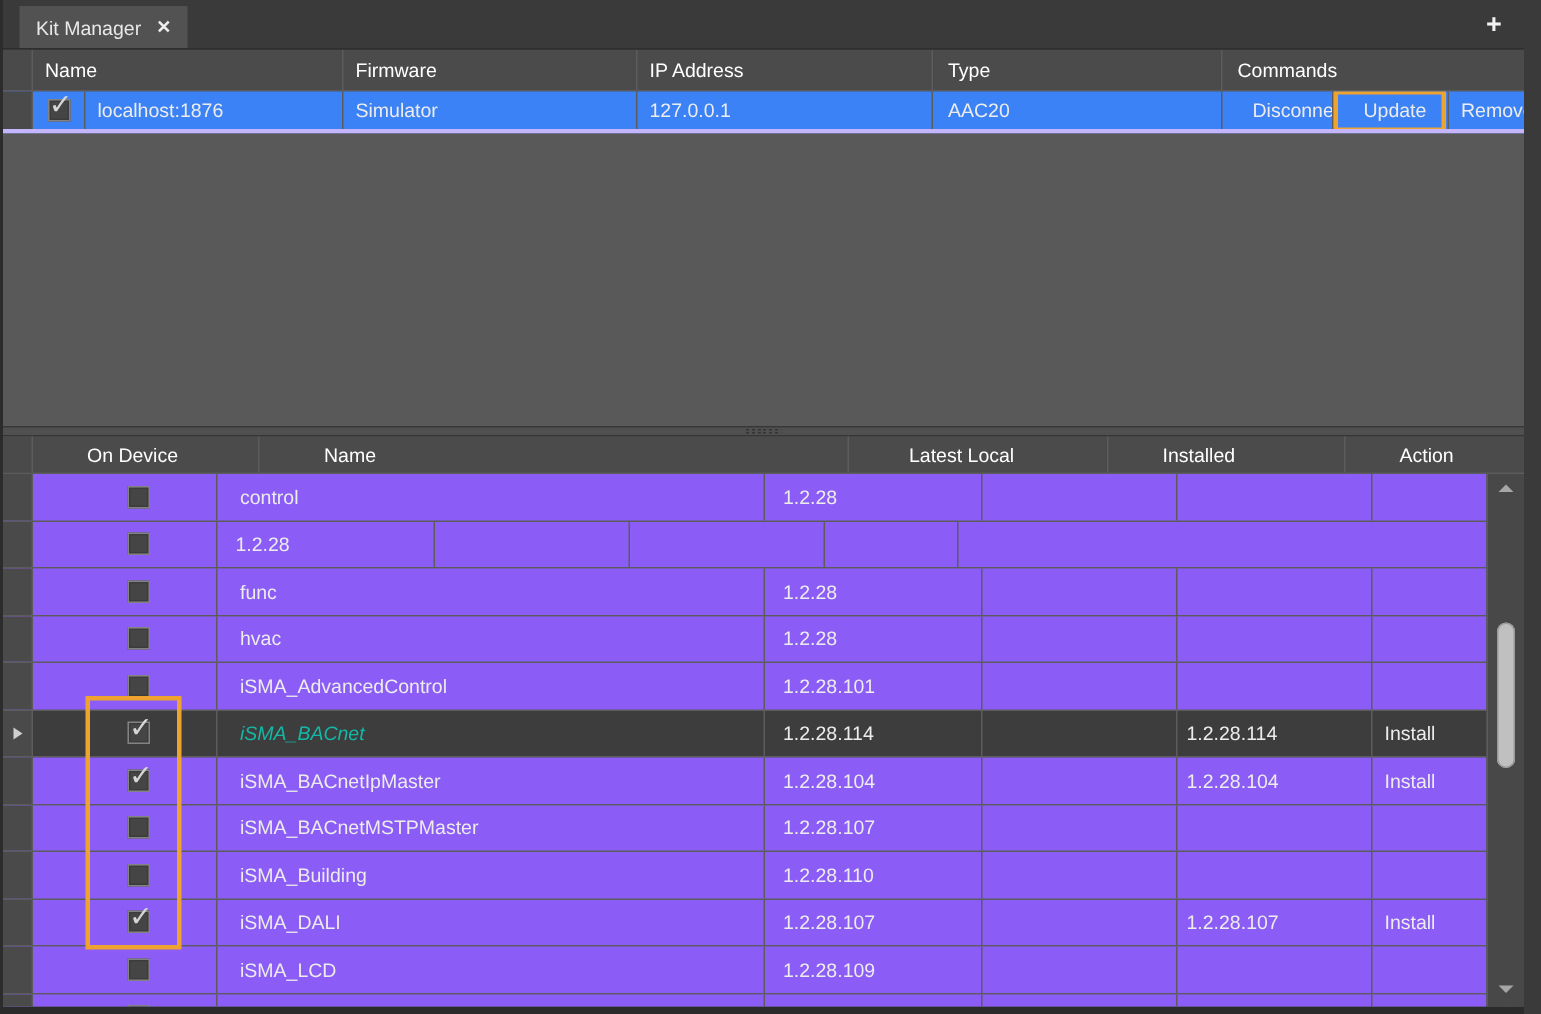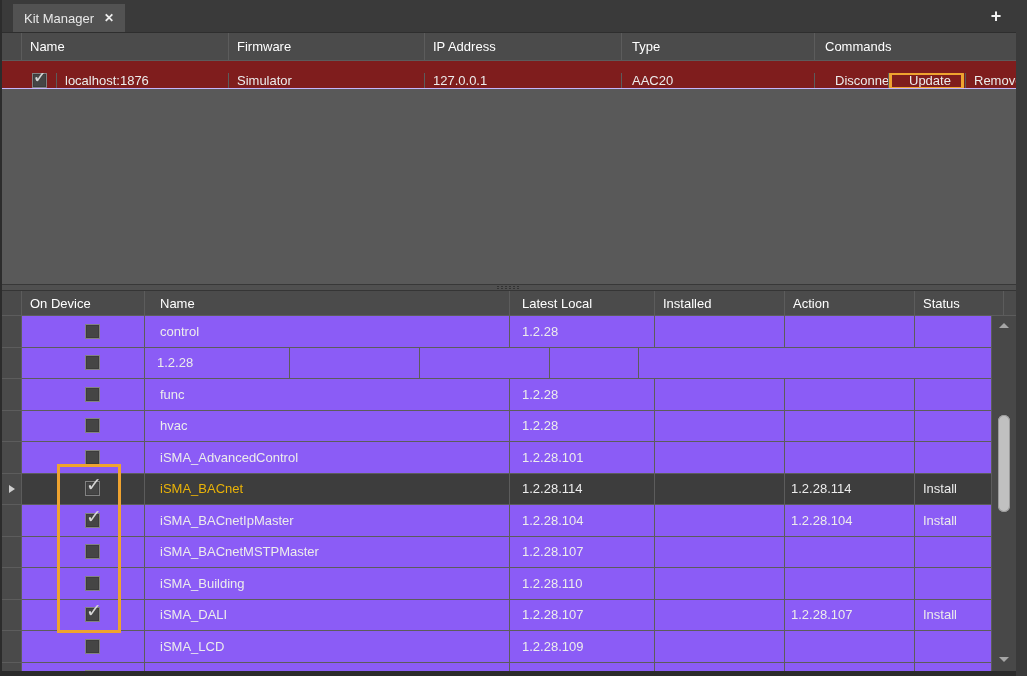--- a/index.html
+++ b/index.html
@@ -22,21 +22,21 @@
   .trow { display:flex; align-items:stretch; }
   .c { display:flex; align-items:center; padding-left:8px; border-right:1px solid #5c5c5c;
        font-size:13px; color:#ececec; overflow:hidden; white-space:nowrap; }
   .hcell { color:#ffffff; }
   .g { flex:0 0 20px; padding:0; background:#4a4a4a; justify-content:center; }
   .p0 { padding:0; }
 
   
   .dev-table { display:flex; flex-direction:column; flex:0 0 251px; background:#4f4f4f; }
   .dev-head { height:28px; flex:0 0 28px; background:#4b4b4b; border-bottom:1px solid #5c5c5c; }
-  .dev-row  { height:28px; flex:0 0 28px; background:#7f1d1d; border-bottom:1px solid #c4b5fd;align-items:flex-end; }
+  .dev-row  { height:28px; flex:0 0 28px; background:#3b82f6; border-bottom:3px solid #c4b5fd; }
   .w-dname { flex:0 0 207px; }
   .w-fw    { flex:0 0 196px; }
   .w-ip    { flex:0 0 197px; }
   .w-type  { flex:0 0 193px; padding-left:10px; }
   .w-cmd   { flex:1 1 auto; border-right:none; padding-left:10px; }
   .subcheck { flex:0 0 35px; height:100%; display:flex; align-items:center; justify-content:center;
               border-right:1px solid #5c5c5c; }
   .cellpad { padding-left:8px; }
   .cmds { display:flex; align-items:stretch; padding:0; }
   .cmd { display:flex; align-items:center; padding:0 8px; position:relative; color:#ececec; cursor:default; }
@@ -48,34 +48,34 @@
   .empty-pane { flex:1 1 auto; background:#595959; }
 
   
   .splitter { flex:0 0 7px; background:#505050; border-top:1px solid #383838; border-bottom:1px solid #353535;
               display:flex; align-items:center; justify-content:center; cursor:row-resize; }
   .grip i { display:block; width:24px; height:1px; margin:1px 0;
             background-image:repeating-linear-gradient(90deg,#333 0 2px, transparent 2px 4px); }
 
   
   .kits-table { flex:1 1 auto; display:flex; flex-direction:column; background:#4e4e4e; min-height:0; }
-  .kits-head { height:25px; flex:0 0 25px; background:#4b4b4b; border-bottom:1px solid #5c5c5c; }
+  .kits-head { height:25px; flex:0 0 25px; background:#4b4b4b; border-bottom:1px solid #5c5c5c;gap:28px; }
   .w-ondev  { flex:0 0 123px; }
   .w-kname  { flex:0 0 365px; padding-left:15px; }
   .w-latest { flex:0 0 145px; padding-left:12px; }
   .w-inst   { flex:0 0 130px; }
   .w-act    { flex:0 0 130px; padding-left:6px; }
   .w-status { flex:0 0 89px;  }
   .w-end    { flex:1 1 auto; border-right:none; }
   .khead-pad { padding-left:8px; }
 
   .krows { position:relative; flex:1 1 auto; overflow:hidden; background:#4e4e4e; }
   .krow { height:31.5px; flex:0 0 31.5px; border-bottom:1px solid #5c5c5c; margin-right:25px; background:#8b5cf6; }
   .krow.selected { background:#3d3d3d; }
-  .krow.selected .kname-cell { color:#eab308; }
+  .krow.selected .kname-cell { color:#14b8a6;font-style:italic; }
   .ccb { justify-content:center; }
   .ccb .cb { margin-left:11px; }
 
   
   .cb { position:relative; width:15px; height:15px; background:#454545;
         border:1px solid #828282; box-shadow:inset 0 0 0 1px #3c3c3c; display:inline-block; }
   .cb.checked::after { content:"\2713"; position:absolute; top:-9px; left:0px;
                        font-size:19px; color:#d6d6d6; }
 
   

